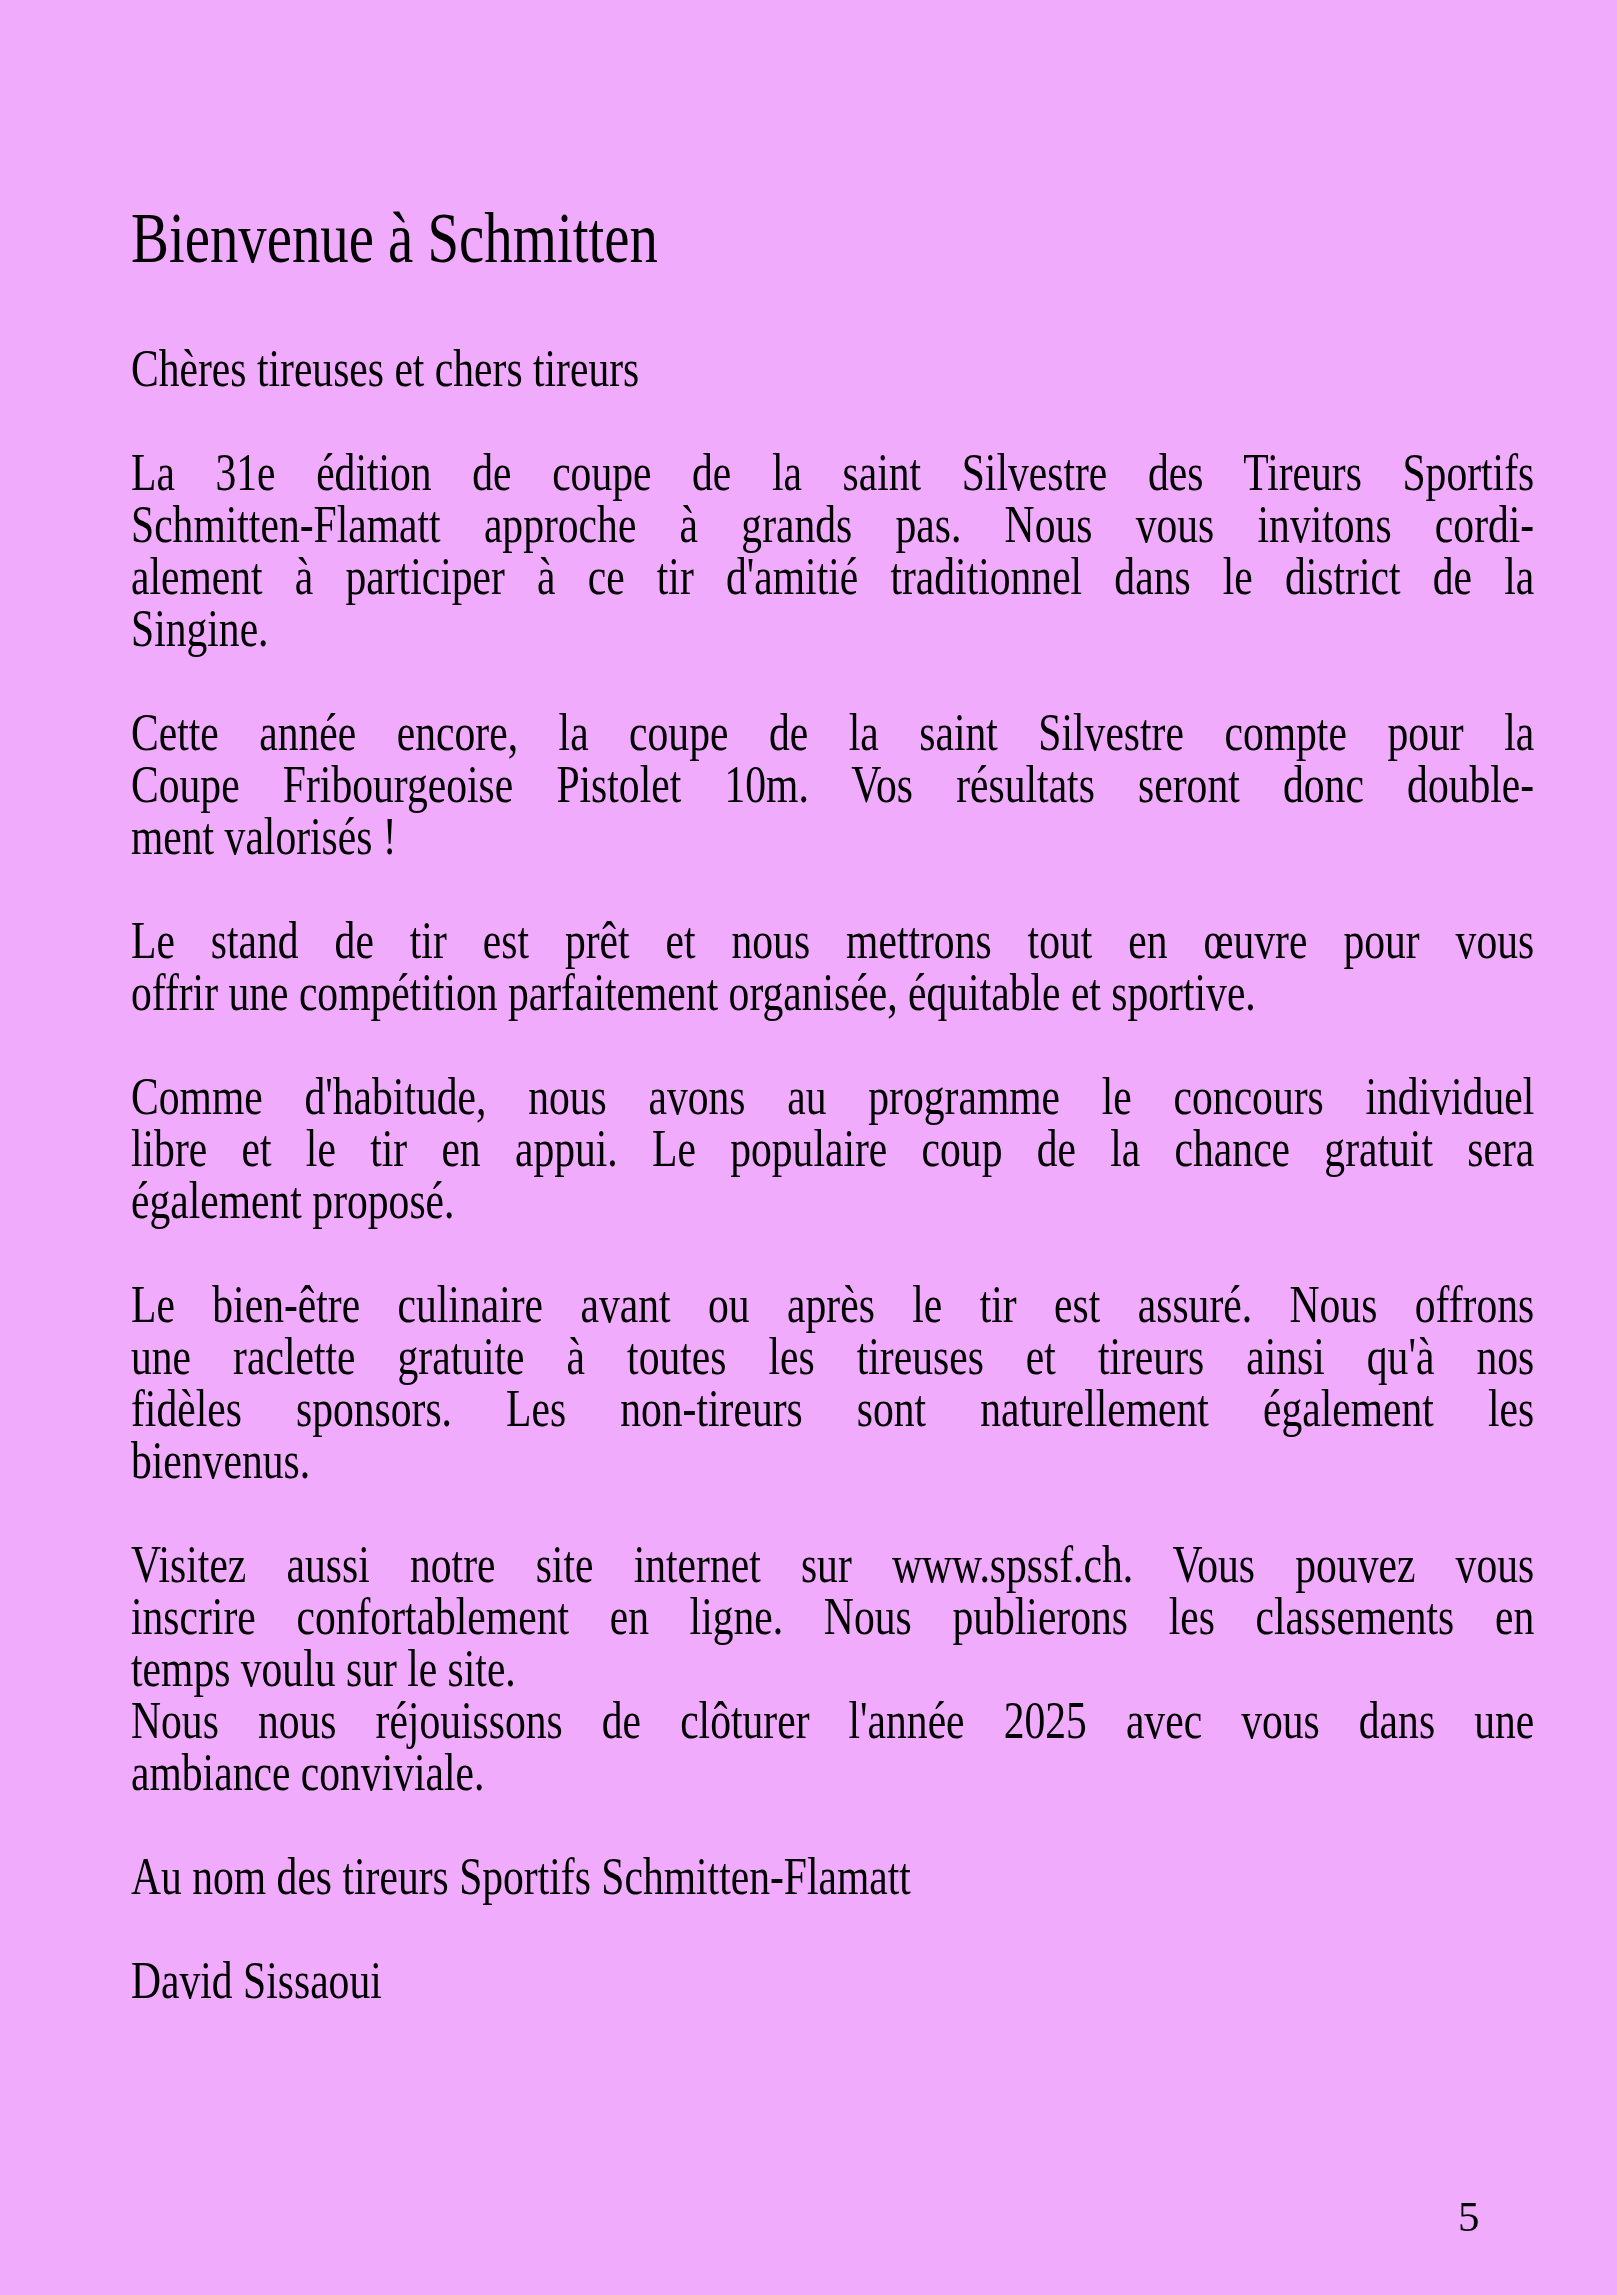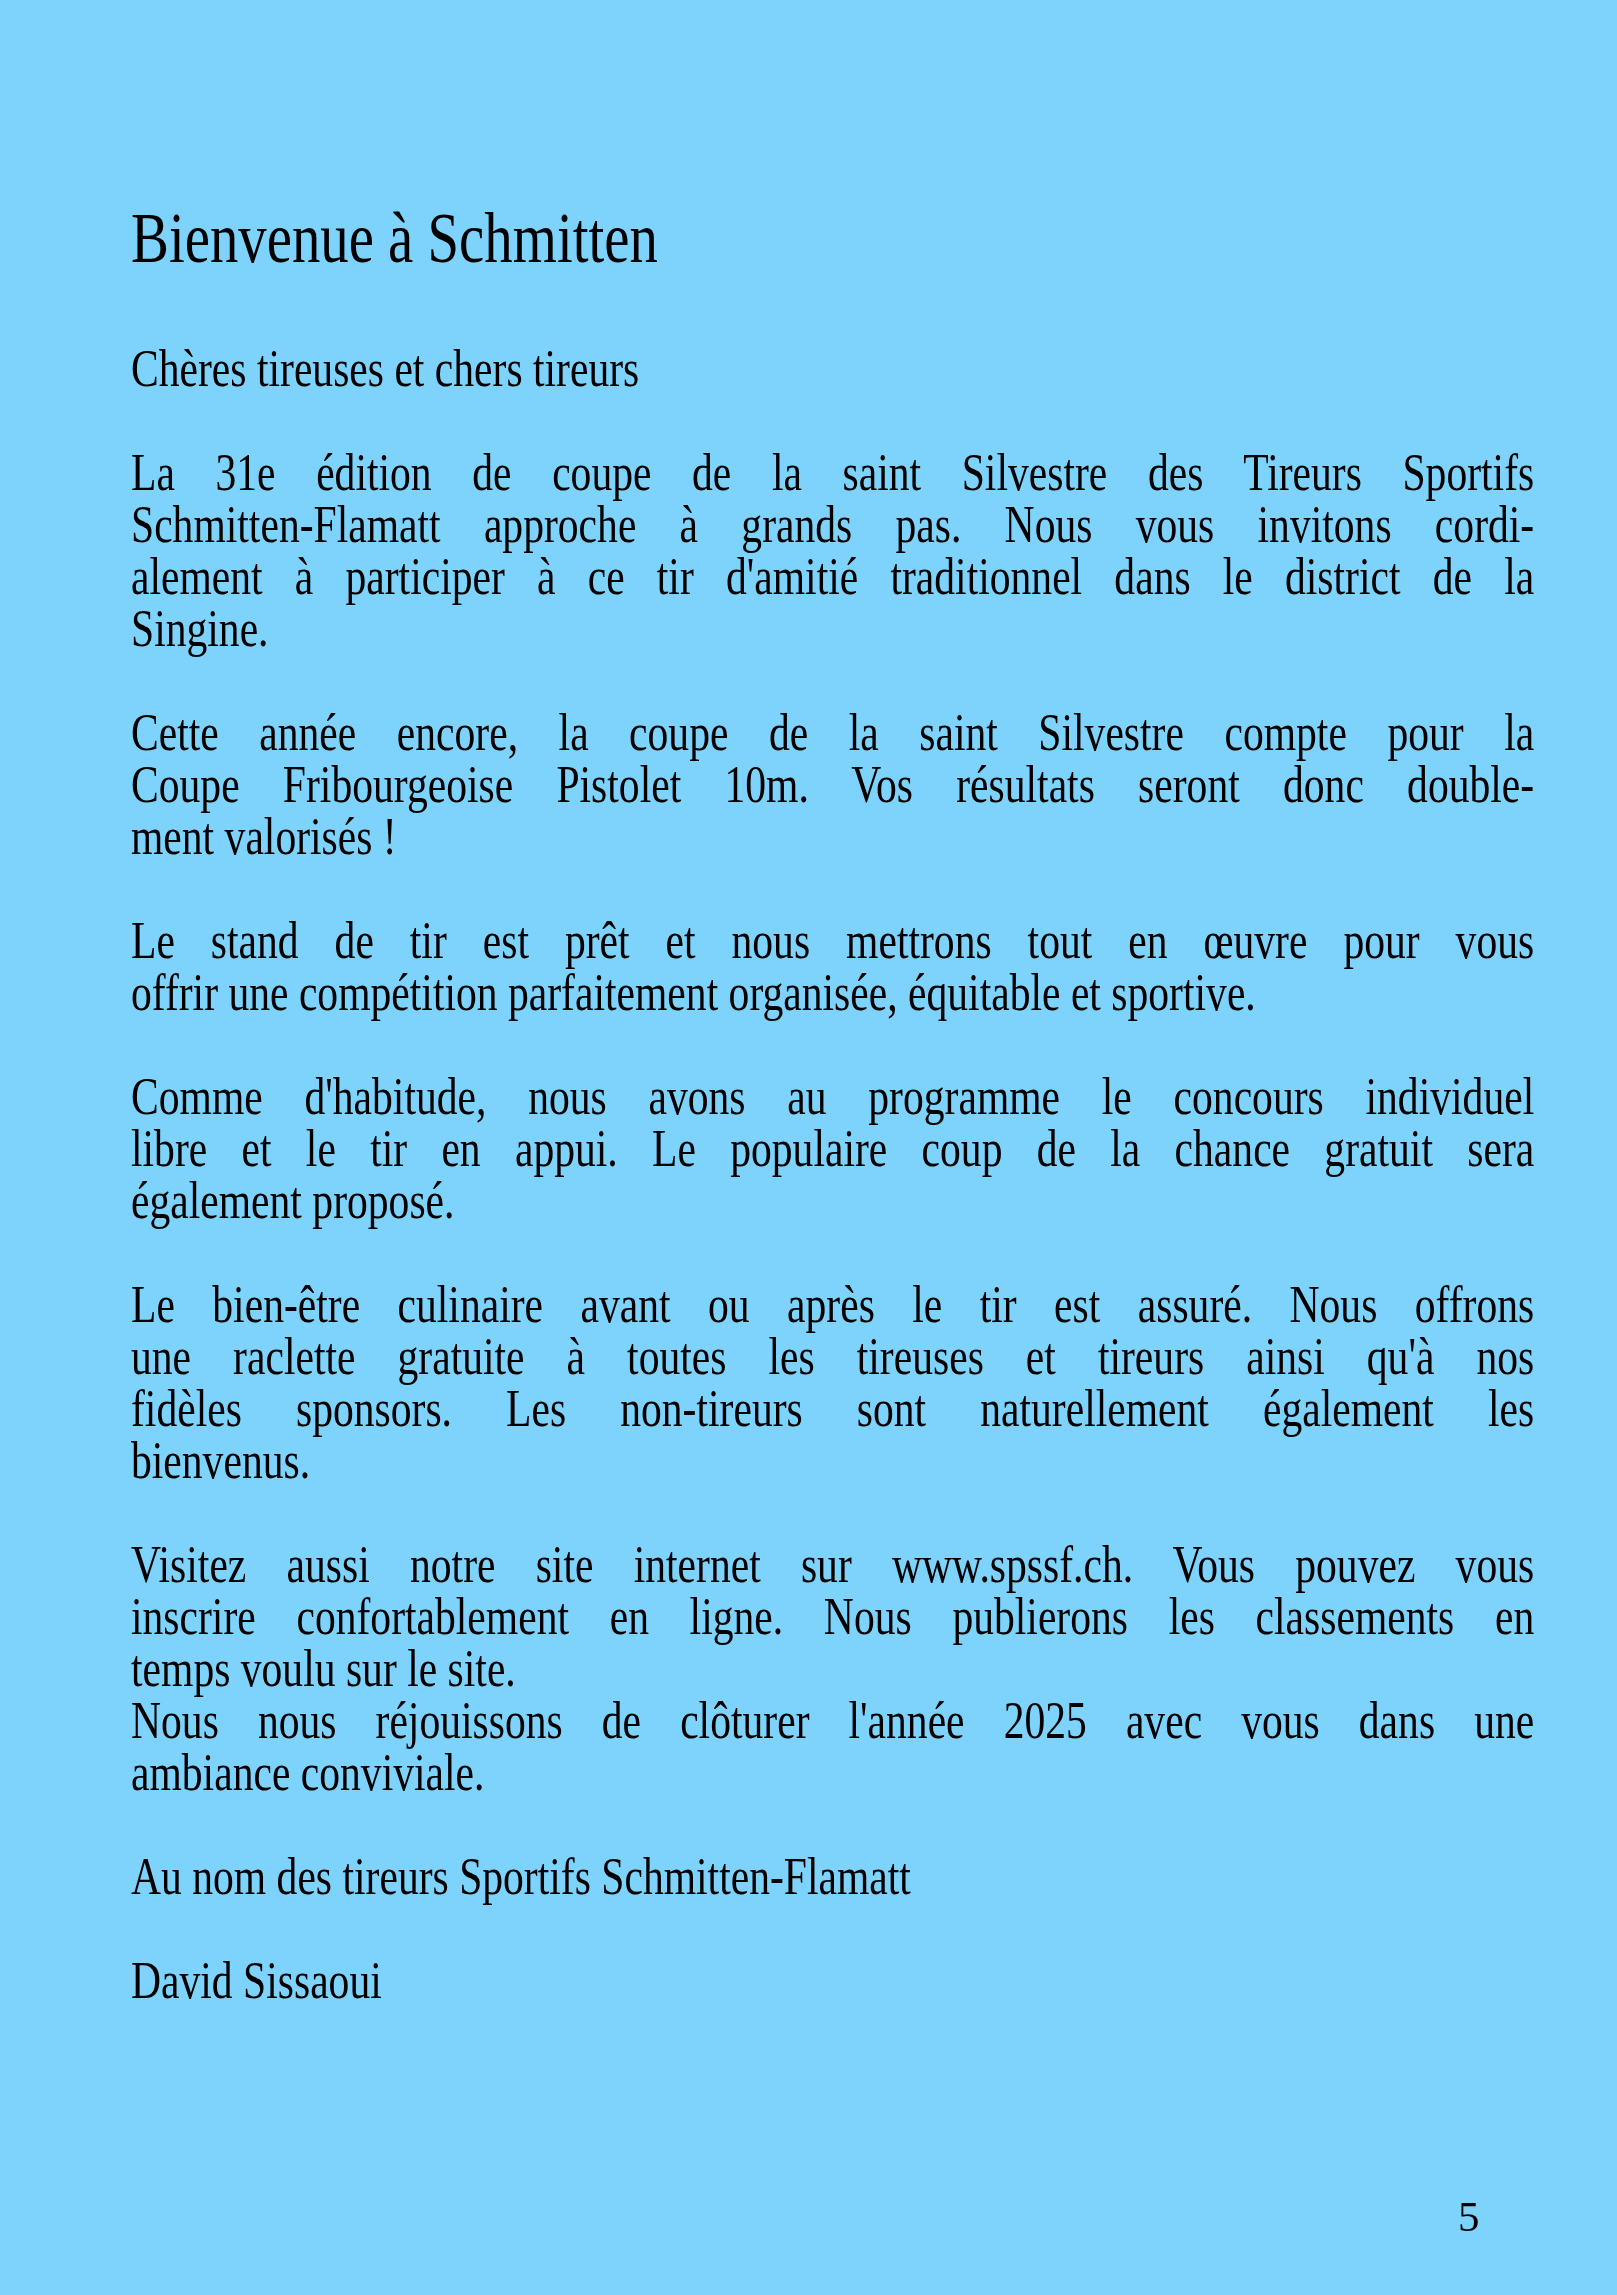--- a/index.html
+++ b/index.html
@@ -4,21 +4,21 @@
 <style>
   html, body {
     margin: 0;
     padding: 0;
     background: #ffffff;
   }
   .page {
     position: relative;
     width: 1618px;
     height: 2295px;
-    background: #7dd3fc;
+    background: #f0abfc;
     color: #000000;
     font-family: "Liberation Serif", "DejaVu Serif", serif;
     overflow: hidden;
   }
   
   .content {
     position: absolute;
     left: 131px;
     top: 0;
     width: 1754px;              

